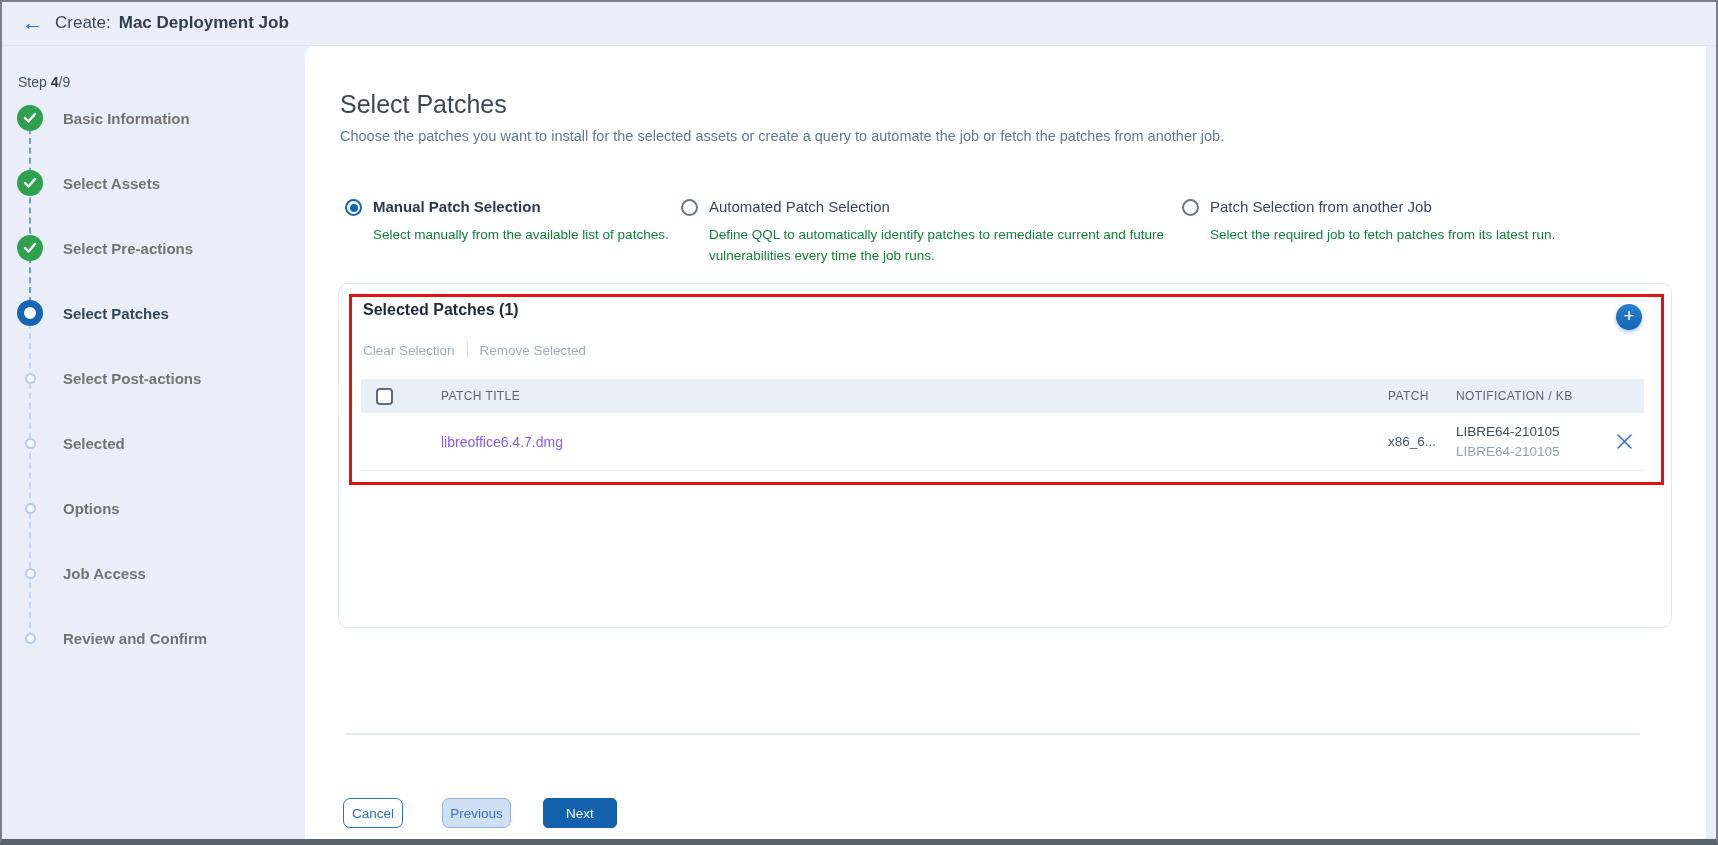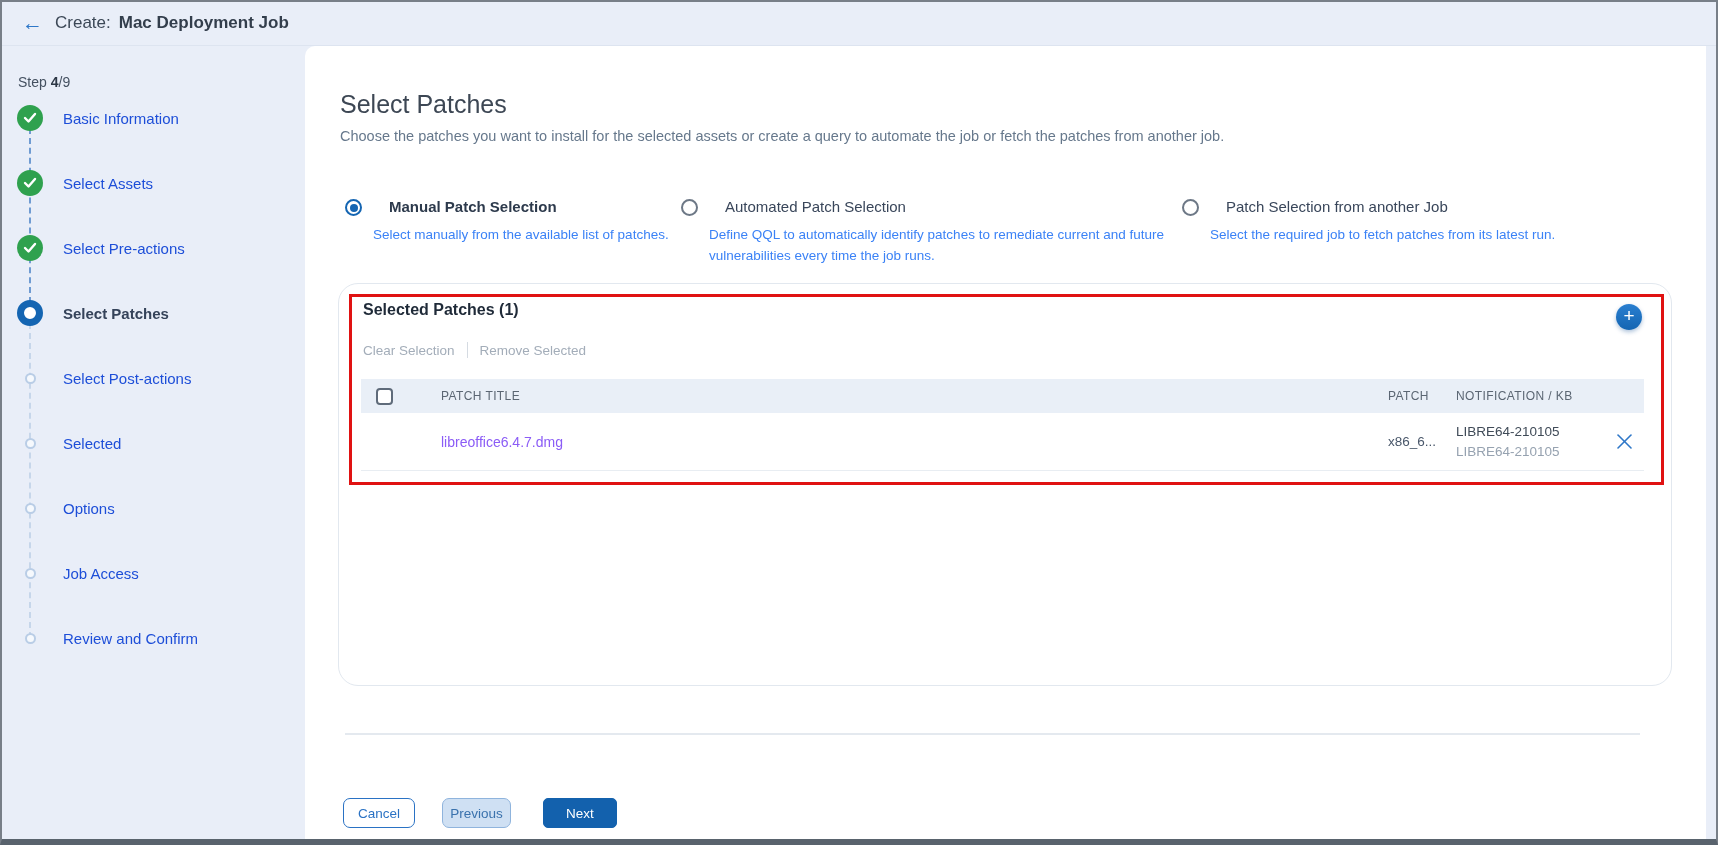--- a/index.html
+++ b/index.html
@@ -21,42 +21,42 @@
   .step-indicator b { color:#2c3745; }
   .conn { position:absolute; width:0; }
   .conn-done { left:29px; top:52px; height:195px; border-left:2px dashed #6f9bd2; }
   .conn-todo { left:29px; top:247px; height:325px; border-left:2px dashed #c6d6ea; }
   .step { position:absolute; left:17px; height:26px; display:flex; align-items:center; z-index:2; cursor:pointer; }
   .dot { width:26px; height:26px; flex:0 0 26px; display:flex; align-items:center; justify-content:center; }
   .dot-done { border-radius:50%; background:#2fa14e; }
   .dot-done svg { display:block; }
   .dot-current { border-radius:50%; background:#fff; border:7px solid #1465b2; }
   .dot-todo-inner { width:11px; height:11px; border-radius:50%; background:#f6f9fd; border:2px solid #b9cde6; }
-  .step-label { margin-left:20px; font-size:15px; color:#1d4ed8; white-space:nowrap; }
+  .step-label { margin-left:20px; font-size:15px; color:#737373; white-space:nowrap;font-weight:bold; }
   .step-current .step-label { font-weight:bold; color:#35435a; }
 
   
   .main { position:absolute; left:305px; top:46px; width:1401px; height:793px; background:#ffffff; border-radius:10px 0 0 0; z-index:1; }
   .page-title { position:absolute; left:35px; top:44px; font-size:25px; font-weight:500; color:#3d4754; }
   .page-subtitle { position:absolute; left:35px; top:82px; font-size:14.5px; color:#66788c; }
 
   
   .option { position:absolute; top:152px; }
   .opt-1 { left:40px; width:330px; }
   .opt-2 { left:376px; width:500px; }
   .opt-3 { left:877px; width:480px; }
   .radio { position:absolute; left:0; top:1px; width:17px; height:17px; border-radius:50%; border:2px solid #6d7886; background:#fff; cursor:pointer; }
   .radio.selected { border-color:#1465b2; }
   .radio.selected::after { content:""; position:absolute; left:2.5px; top:2.5px; width:8px; height:8px; border-radius:50%; background:#1465b2; }
-  .opt-label { display:block; margin-left:44px; font-size:15px; color:#39465a; cursor:pointer; }
+  .opt-label { display:block; margin-left:28px; font-size:15px; color:#39465a; cursor:pointer; }
   .opt-label.bold { font-weight:bold; color:#2d3a4c; }
-  .opt-desc { display:block; margin-left:28px; margin-top:9px; font-size:13.5px; color:#3b82f6; line-height:21px; }
-
-  
-  .card { position:absolute; left:33px; top:237px; width:1334px; height:403px; border:1px solid #e2e8ef; border-radius:20px; background:#fff; }
+  .opt-desc { display:block; margin-left:28px; margin-top:9px; font-size:13.5px; color:#15803d; line-height:21px; }
+
+  
+  .card { position:absolute; left:33px; top:237px; width:1334px; height:345px; border:1px solid #e2e8ef; border-radius:10px; background:#fff; }
   .annotation-box { position:absolute; left:10px; top:10px; width:1315px; height:191px; border:3px solid #e01212; pointer-events:none; z-index:5; }
   .card-title { position:absolute; left:24px; top:17px; font-size:16px; font-weight:bold; color:#1f2a38; }
   .add-btn { position:absolute; left:1277px; top:20px; width:26px; height:26px; border-radius:50%; background:linear-gradient(#2a7fd0,#1465b2); color:#fff; font-size:19px; line-height:24px; text-align:center; cursor:pointer; box-shadow:0 2px 4px rgba(20,80,150,.35); }
   .card-actions { position:absolute; left:24px; top:58px; display:flex; align-items:center; font-size:13.5px; color:#a3adb9; }
   .card-actions .sep { width:1px; height:16px; background:#d5dbe2; margin:0 12px; }
   .action-link { cursor:default; }
 
   
   .patch-table { position:absolute; left:22px; top:95px; width:1283px; }
   .t-head { display:flex; align-items:center; height:34px; background:#e9eff7; }
@@ -70,21 +70,21 @@
   .c-x { flex:1; display:flex; justify-content:center; }
   .t-row .c-title { font-size:14px; color:#8b5cf6; }
   .t-row .c-arch { font-size:13.5px; color:#49576a; }
   .kb-line1 { font-size:13.5px; color:#3f4a57; line-height:20px; }
   .kb-line2 { font-size:13.5px; color:#96a2b0; line-height:20px; }
   .remove-x { cursor:pointer; display:block; }
 
   
   .footer-divider { position:absolute; left:40px; top:687px; width:1295px; height:2px; background:#e4e9ef; }
   .btn { position:absolute; top:752px; height:30px; font-size:13.5px; font-family:inherit; cursor:pointer; }
-  .btn-cancel { left:38px; width:72px; background:#fff; border:1px solid #2a72c4; border-radius:7px; color:#2a72c4; }
+  .btn-cancel { left:38px; width:60px; background:#fff; border:1px solid #2a72c4; border-radius:7px; color:#2a72c4; }
   .btn-previous { left:137px; width:69px; background:#cfe0f3; border:1px solid #8fb4dd; border-radius:7px; color:#3a72ad; }
   .btn-next { left:238px; width:74px; background:#1361ad; border:1px solid #1361ad; border-radius:5px; color:#fff; }
 </style>
 </head>
 <body>
 
 <div class="header">
   <span class="back-arrow">←</span>
   <span class="create-label">Create:</span>
   <span class="job-title">Mac Deployment Job</span>

